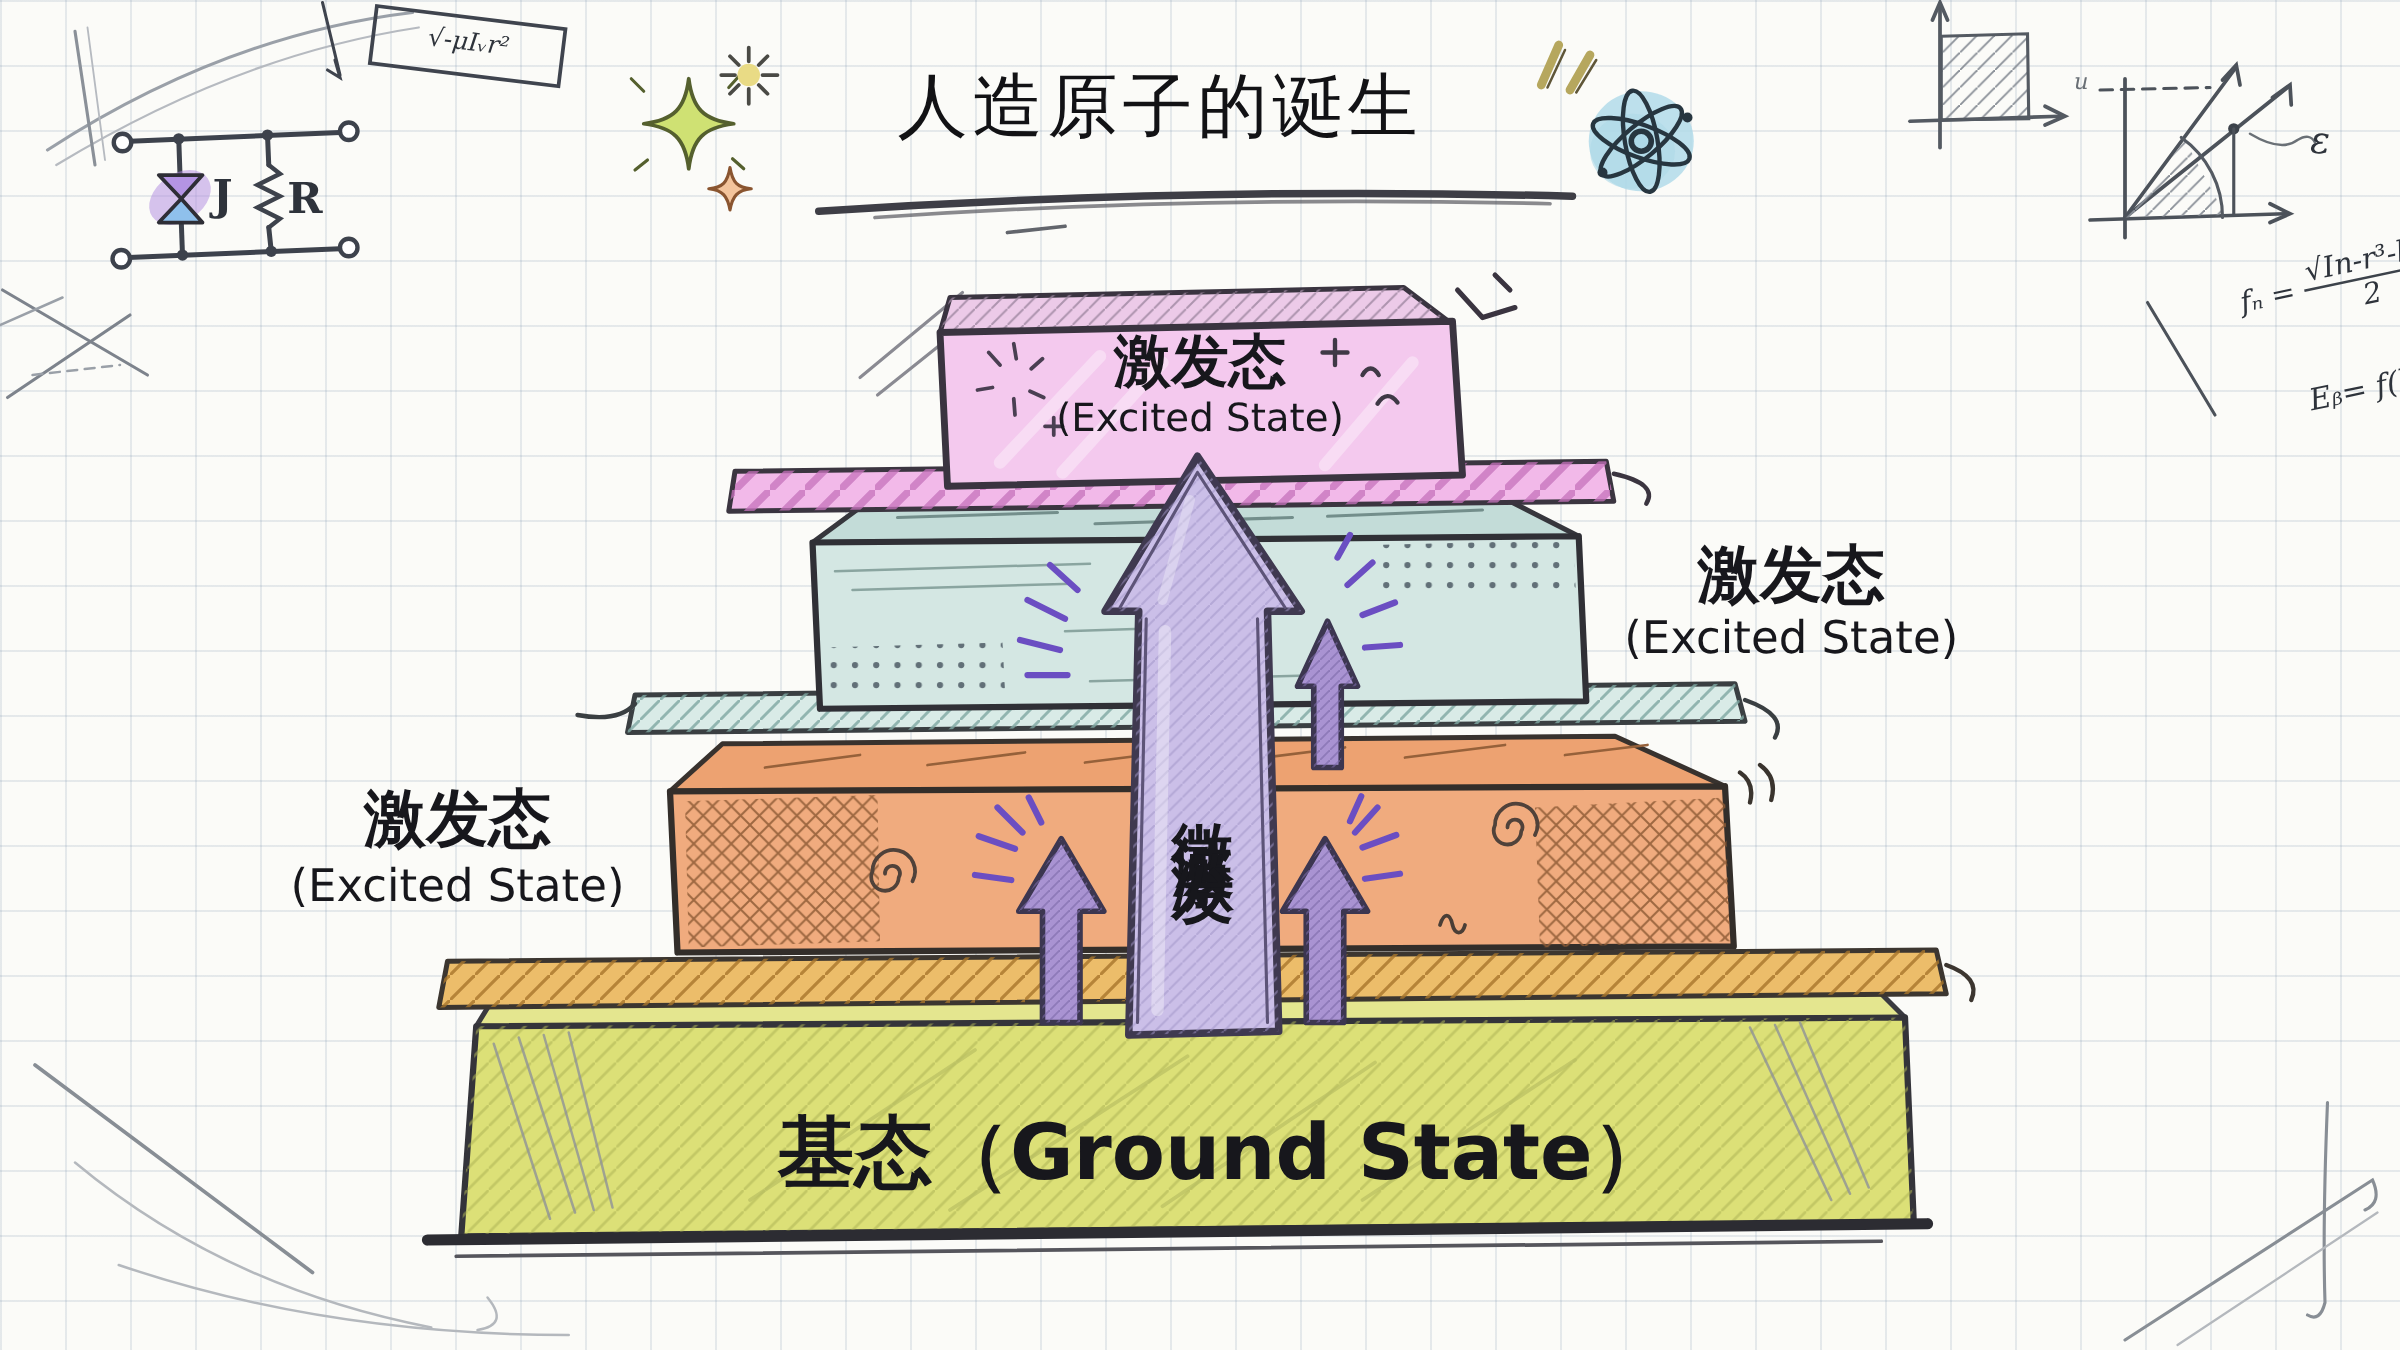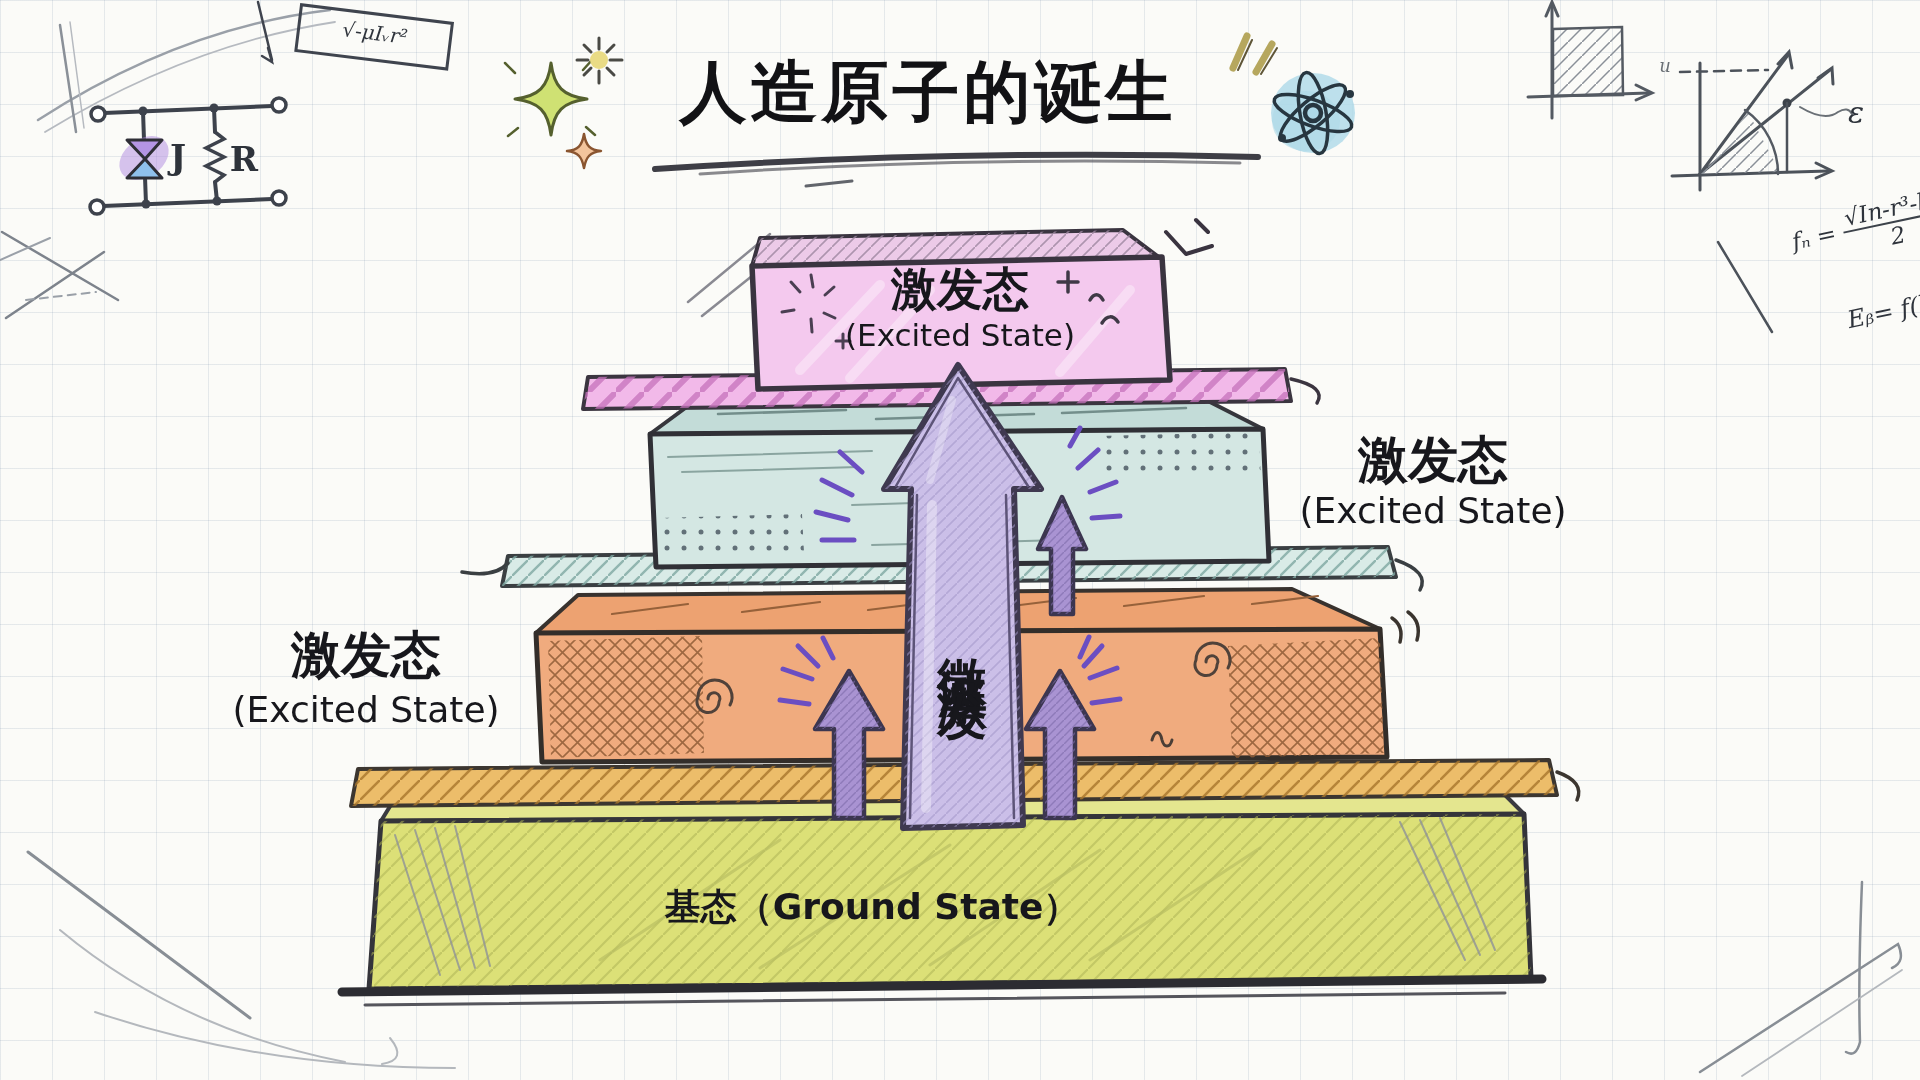--- a/index.html
+++ b/index.html
@@ -8,26 +8,26 @@
     background-color:#fbfbf8;
     background-image:
       linear-gradient(to right, rgba(116,140,170,.17) 1.5px, transparent 1.5px),
       linear-gradient(to bottom, rgba(116,140,170,.17) 1.5px, transparent 1.5px);
     background-size:52px 52px;
     font-family:"DejaVu Sans","Liberation Sans",sans-serif;
     color:#17171c;
   }
   #art{position:absolute;left:0;top:0;width:1920px;height:1080px;}
   .lbl{position:absolute;text-align:center;line-height:1.15;color:#17171c;white-space:nowrap;}
-  .title{font-size:67px;font-weight:700;letter-spacing:4px;color:#121215;}
+  .title{font-size:56px;font-weight:400;letter-spacing:4px;color:#121215;}
   .zh-big{font-size:46px;font-weight:700;}
   .zh-side{font-size:50px;font-weight:700;}
   .en-sub{font-size:31px;font-weight:400;}
   .en-side{font-size:36px;font-weight:400;}
-  .ground{font-size:36px;font-weight:700;}
+  .ground{font-size:62px;font-weight:700;}
   .arrow-label{
     font-size:50px;font-weight:700;
     writing-mode:vertical-lr;text-orientation:upright;letter-spacing:12px;
     display:flex;align-items:center;justify-content:center;
   }
   .hand{font-family:"DejaVu Serif","Liberation Serif",serif;font-style:italic;color:#2e333b;}
   .circuit-lbl{font-size:34px;font-weight:600;font-style:normal;}
   .formula-small{font-size:20px;}
   .frac{display:inline-block;vertical-align:middle;text-align:center;}
   .frac .num{display:block;border-bottom:2px solid #3c424a;padding:0 4px;}

